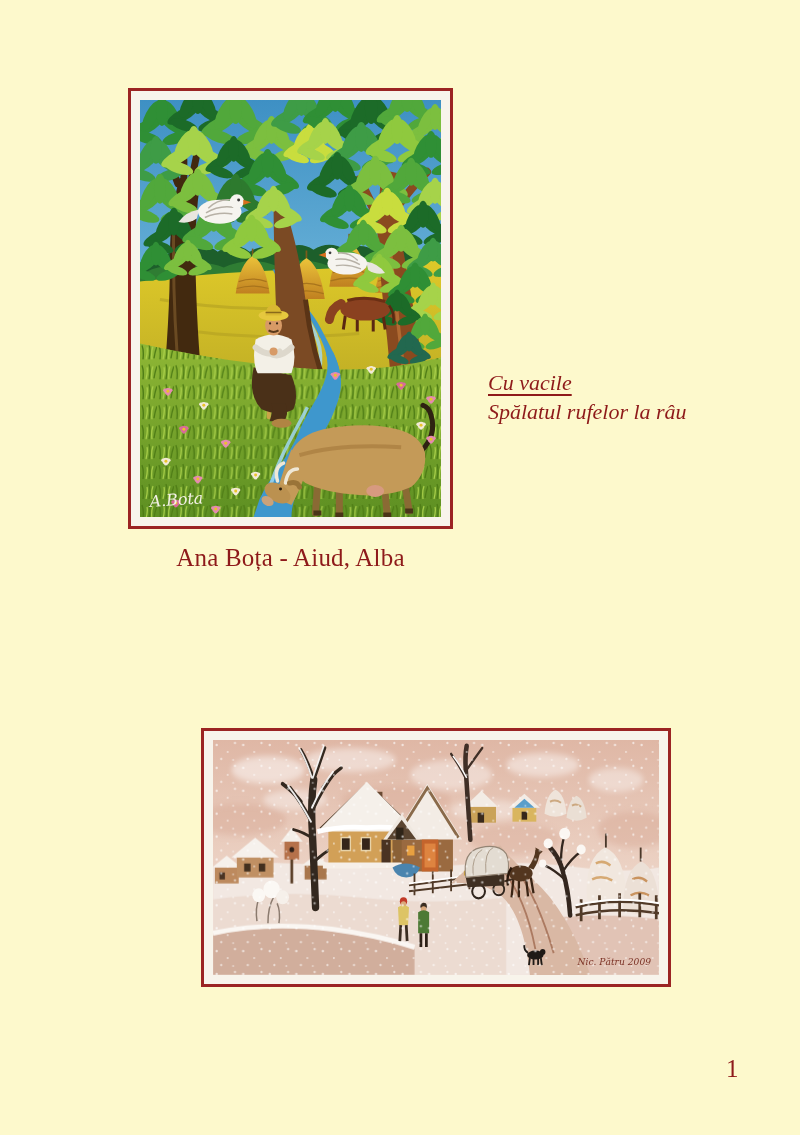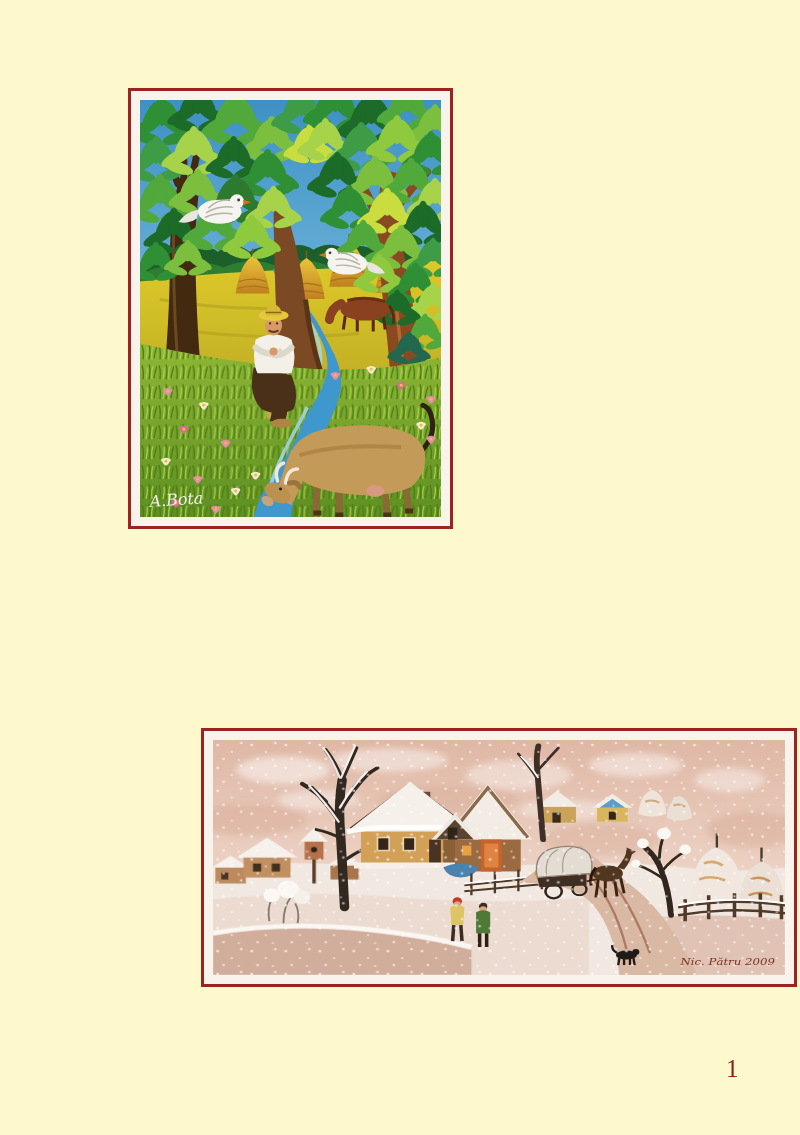--- a/index.html
+++ b/index.html
@@ -8,21 +8,21 @@
     position:relative;width:800px;height:1135px;margin:0 auto;
     background:#FDF9CC;overflow:hidden;
     font-family:"Liberation Serif",serif;color:#8E1A1A;
   }
   .painting{
     position:absolute;box-sizing:border-box;
     border:3px solid #9B2423;background:#F8F4EB;padding:9px;
   }
   .painting svg{display:block;width:100%;height:100%;}
   .p1{left:128px;top:88px;width:325px;height:441px;}
-  .p2{left:201px;top:728px;width:596px;height:259px;}
+  .p2{left:201px;top:728px;width:470px;height:259px;}
   .caption{
     position:absolute;font-style:italic;font-size:22px;line-height:29px;
     color:#8E1A1A;white-space:nowrap;
   }
   .c1{left:488px;top:368px;}
   .c2{left:90px;top:845px;line-height:31px;}
   .underlined{text-decoration:underline;text-underline-offset:4px;text-decoration-thickness:1.5px;}
   .artist{
     position:absolute;font-size:25px;text-align:center;color:#8E1A1A;
     letter-spacing:.2px;white-space:nowrap;
@@ -228,21 +228,24 @@
         <use href="#fl" style="color:#d96a9a" transform="translate(262,286)"></use>
         <use href="#fl" style="color:#e58bb0" transform="translate(292,300)"></use>
         <use href="#fl" style="color:#f2ead6" transform="translate(282,326)"></use>
         <use href="#fl" style="color:#e58bb0" transform="translate(292,340)"></use>
       </g>
       <text x="10" y="408" font-size="16" font-style="italic" fill="#f4f1e6" transform="rotate(-4 10 408)" font-family="'DejaVu Serif',serif">A.Bota</text>
     </svg>
   </div>
 
   <div class="caption c1">
+    <div class="underlined">Cu vacile</div>
+    <div>Spălatul rufelor la râu</div>
   </div>
+  <div class="artist a1">Ana Boța - Aiud, Alba</div>
 
   <div class="painting p2">
     <svg viewBox="0 0 487 236" preserveAspectRatio="none">
       <defs>
         <linearGradient id="p2sky" x1="0" y1="0" x2="0" y2="1">
           <stop offset="0" stop-color="#dfb7a5"></stop>
             <stop offset="0.55" stop-color="#ecd2c4"></stop>
             <stop offset="1" stop-color="#f3e6dc"></stop>
         </linearGradient>
         <pattern id="p2snow" width="29" height="23" patternUnits="userSpaceOnUse">

